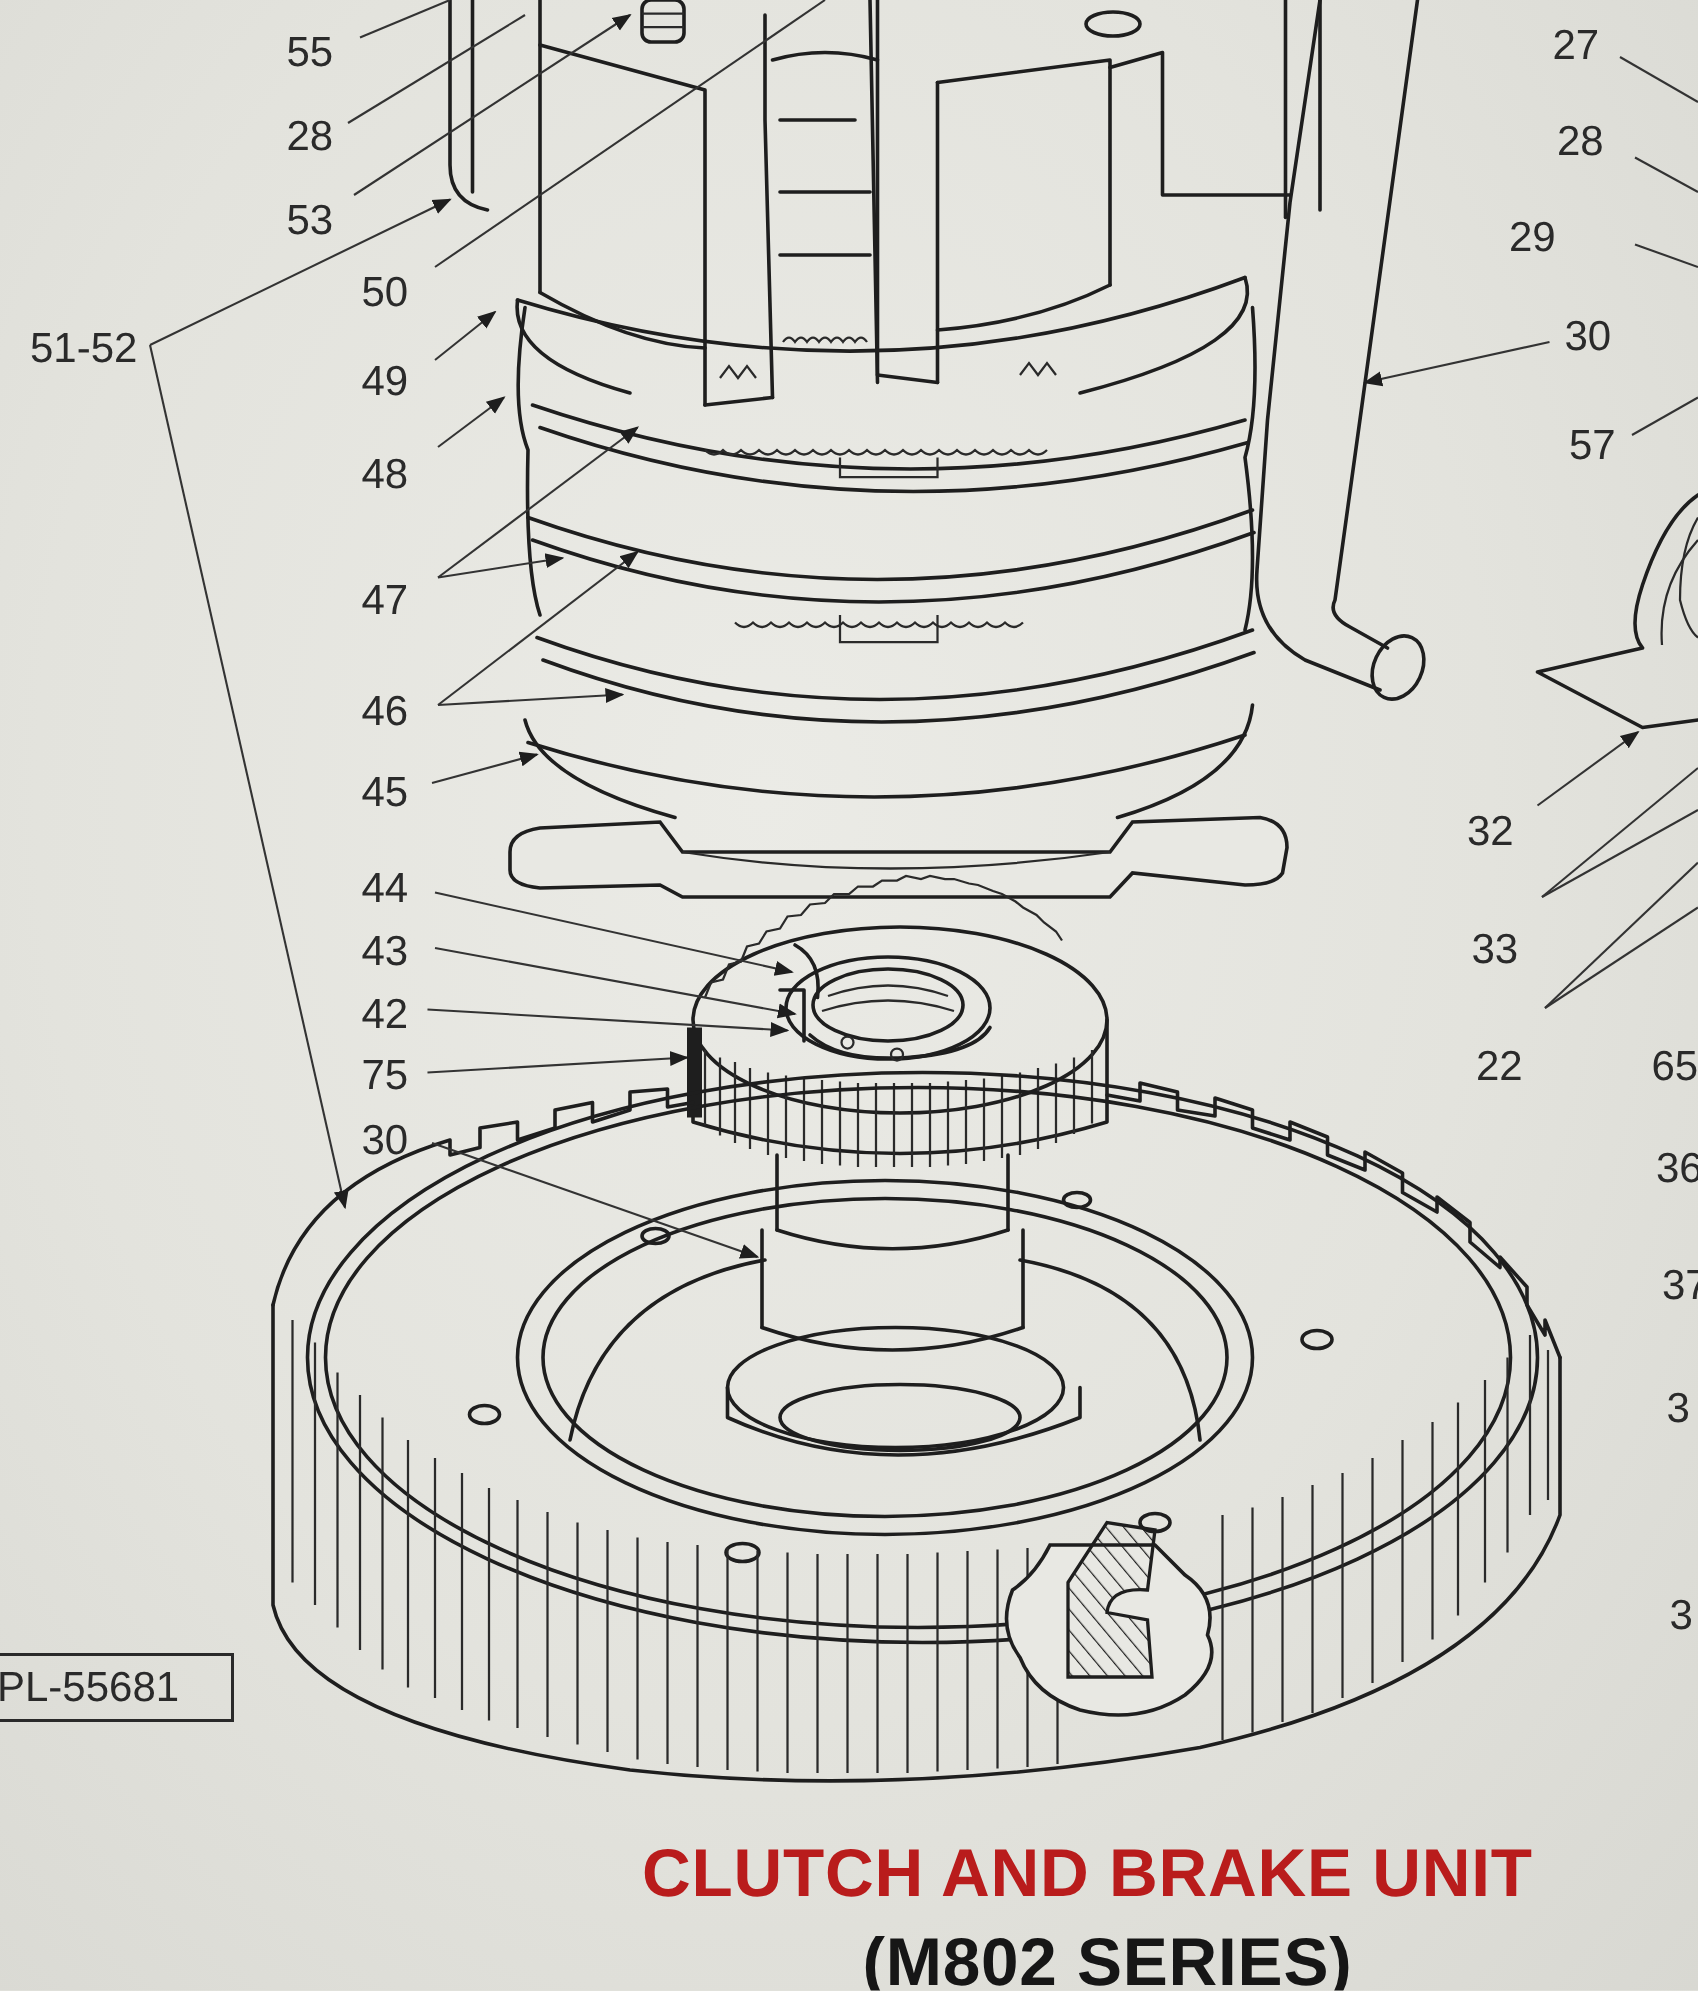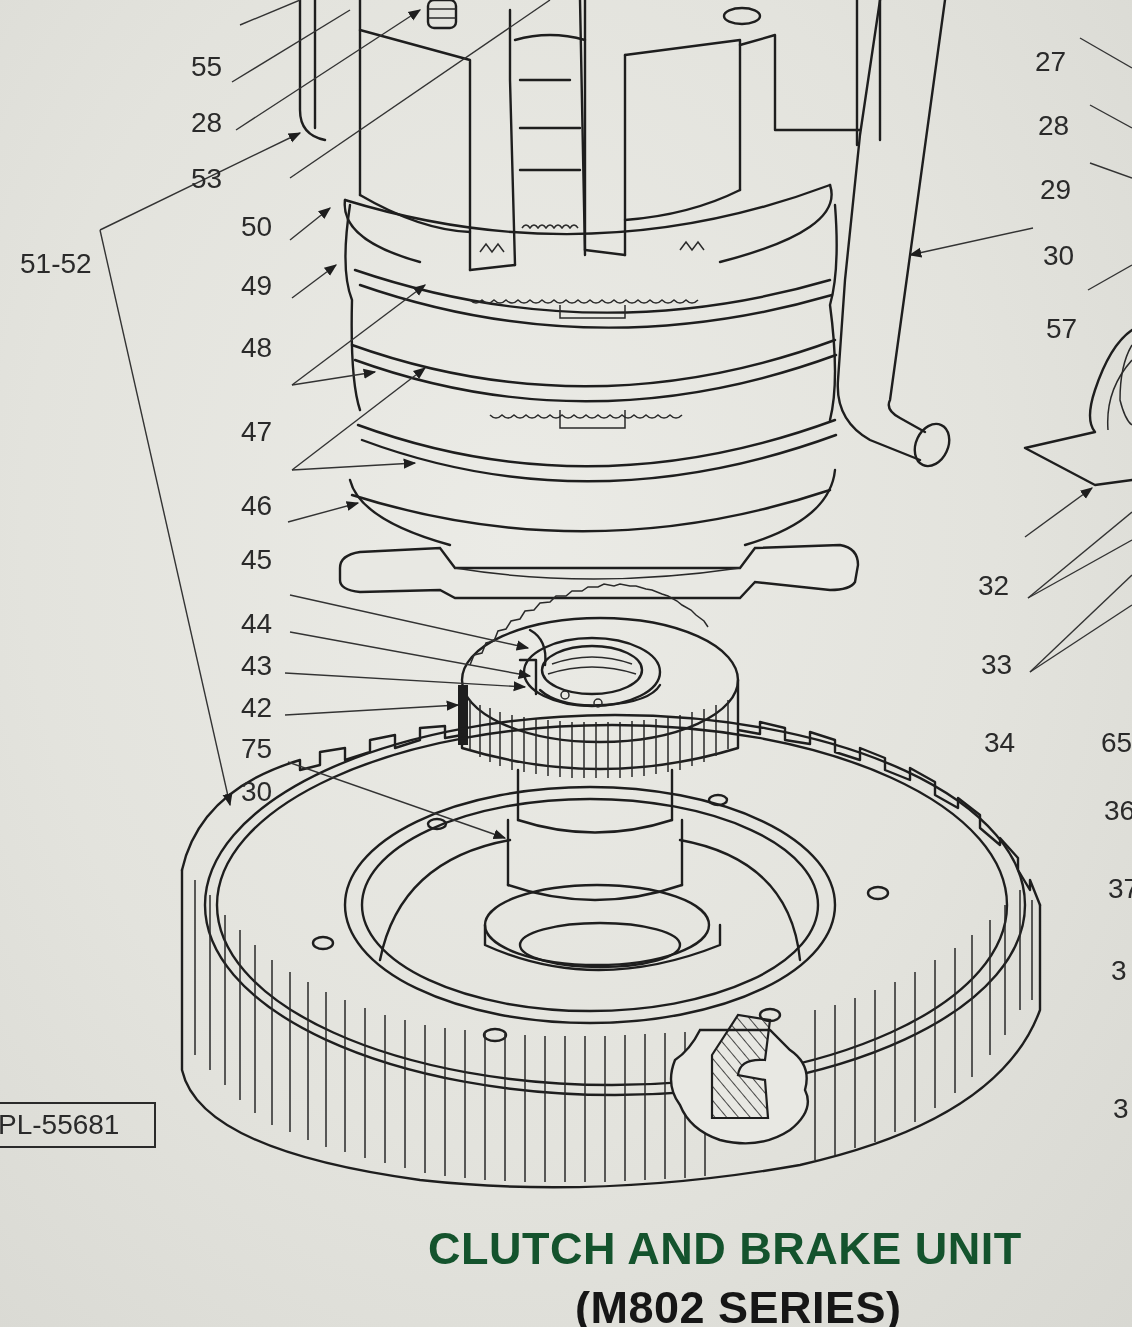--- a/index.html
+++ b/index.html
@@ -13,30 +13,30 @@
       position: absolute; inset: 0;
       background: radial-gradient(ellipse at 45% 40%, #ebebe6 0%, #e3e3dd 55%, #d8d8d2 100%);
     }
     svg.drawing { position: absolute; left: 0; top: 0; }
     .ln { fill: none; stroke: #1e1e1e; stroke-width: 2.4; stroke-linejoin: round; stroke-linecap: round; }
     .thin { fill: none; stroke: #2a2a2a; stroke-width: 1.5; }
     .leader { fill: none; stroke: #333; stroke-width: 1.4; }
     .fillp { fill: #e8e8e3; stroke: #1e1e1e; stroke-width: 2.4; }
     .callout {
       position: absolute; font-size: 28px; color: #2a2a2a;
-      font-family: "Liberation Sans", sans-serif; line-height: 1; white-space: nowrap; margin-top: 32px;
+      font-family: "Liberation Sans", sans-serif; line-height: 1; white-space: nowrap;
     }
     .plbox {
       position: absolute; left: -4px; top: 1102px; width: 160px; height: 46px;
       border: 2px solid #2a2a2a; box-sizing: border-box;
       font-size: 28px; color: #2a2a2a; line-height: 42px; padding-left: 0px;
     }
     .title {
       position: absolute; left: 428px; top: 1226px; width: 660px;
-      font-weight: bold; font-size: 45px; color: #14532d; letter-spacing: 0.5px;
+      font-weight: bold; font-size: 45px; color: #b91c1c; letter-spacing: 0.5px;
       line-height: 1;
     }
     .subtitle {
       position: absolute; left: 575px; top: 1285px;
       font-weight: bold; font-size: 45px; color: #161616; letter-spacing: 0.5px; line-height: 1;
     }
   </style>
 </head>
 <body>
 
@@ -231,26 +231,26 @@
 <div class="callout" style="left:241px;top:460px">46</div>
 <div class="callout" style="left:241px;top:514px">45</div>
 <div class="callout" style="left:241px;top:578px">44</div>
 <div class="callout" style="left:241px;top:620px">43</div>
 <div class="callout" style="left:241px;top:662px">42</div>
 <div class="callout" style="left:241px;top:703px">75</div>
 <div class="callout" style="left:241px;top:746px">30</div>
 
 <div class="callout" style="left:1035px;top:16px">27</div>
 <div class="callout" style="left:1038px;top:80px">28</div>
-<div class="callout" style="left:1040px;top:144px">29</div>
+<div class="callout" style="left:1006px;top:144px">29</div>
 <div class="callout" style="left:1043px;top:210px">30</div>
 <div class="callout" style="left:1046px;top:283px">57</div>
 <div class="callout" style="left:978px;top:540px">32</div>
 <div class="callout" style="left:981px;top:619px">33</div>
-<div class="callout" style="left:984px;top:697px">34</div>
+<div class="callout" style="left:984px;top:697px">22</div>
 <div class="callout" style="left:1101px;top:697px">65</div>
 <div class="callout" style="left:1104px;top:765px">36</div>
 <div class="callout" style="left:1108px;top:843px">37</div>
 <div class="callout" style="left:1111px;top:925px">3</div>
 <div class="callout" style="left:1113px;top:1063px">3</div>
 
 <div class="plbox">PL-55681</div>
 
 <div class="title">CLUTCH AND BRAKE UNIT</div>
 <div class="subtitle">(M802 SERIES)</div>

